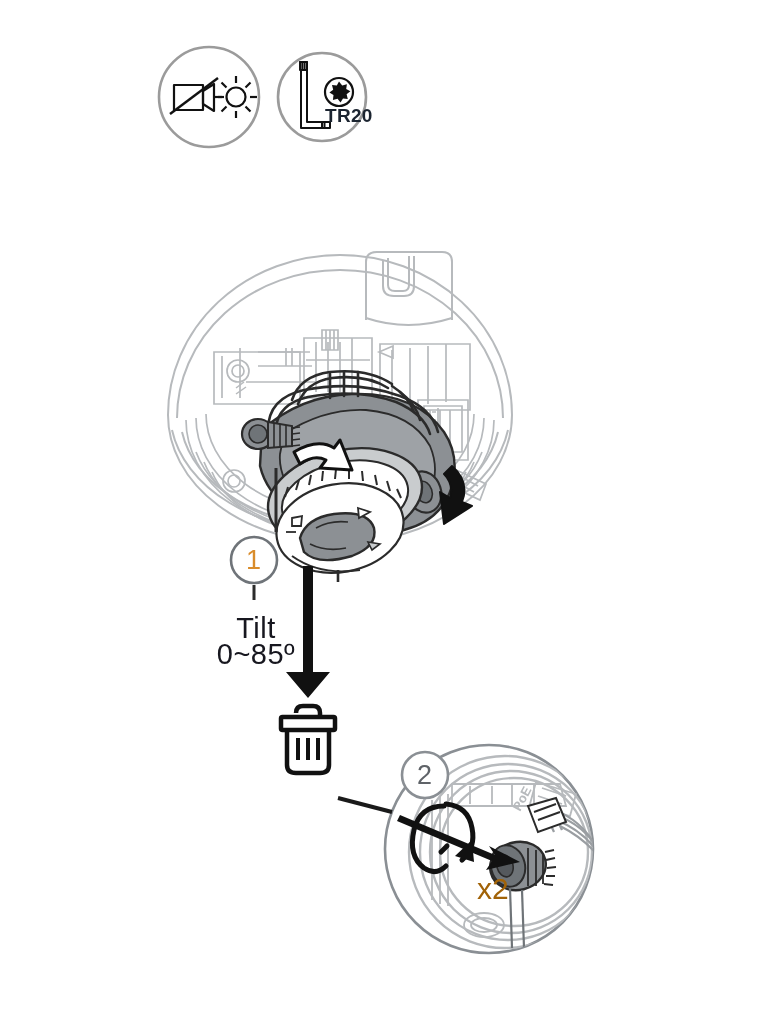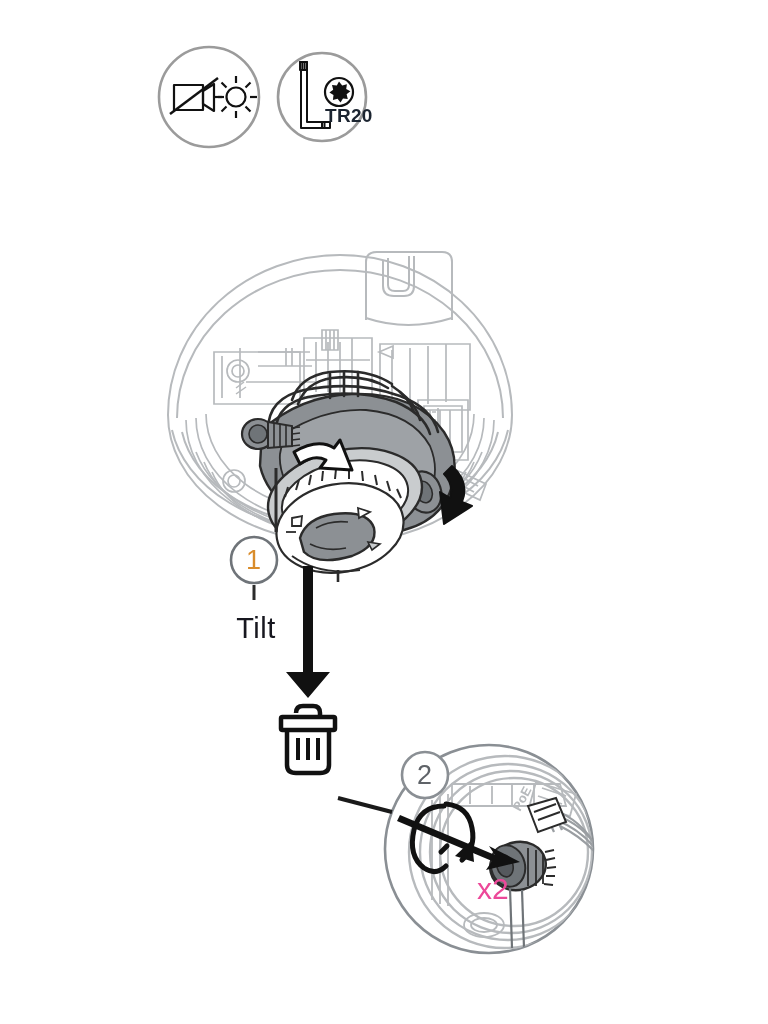--- a/index.html
+++ b/index.html
@@ -45,21 +45,21 @@
     text-align: center;
   }
   .range-label {
     font-size: 29px;
     letter-spacing: 0.5px;
     color: #17171f;
     text-align: center;
   }
   .x2-label {
     font-size: 30px;
-    color: #ec4899;
+    color: #a16207;
   }
   .tr20-label {
     font-size: 19px;
     font-weight: bold;
     letter-spacing: 0.3px;
     color: #1b2430;
   }
   .callout-num {
     font-size: 27px;
     font-weight: 400;
@@ -323,20 +323,21 @@
         <line x1="254" y1="585" x2="254" y2="600"></line>
       </g>
     </svg>
 
     <svg class="layer" viewBox="0 0 768 1024">
       <circle cx="254" cy="560" r="23" fill="#ffffff" stroke="#6f7479" stroke-width="2.6"></circle>
     </svg>
     <div class="txt callout-num" style="left:246px; top:547px; color:#d98c2b; font-size:27px;">1</div>
 
     <div class="txt tilt-label" style="left:221px; top:614px; width:70px;">Tilt</div>
+    <div class="txt range-label" style="left:201px; top:640px; width:110px;">0~85º</div>
 
     <svg class="layer" viewBox="0 0 768 1024">
       <g>
         <path d="M303 566 L313 566 L313 672 L330 672 L308 698 L286 672 L303 672 Z" fill="#111111"></path>
       </g>
       <g fill="none" stroke="#111111" stroke-width="4.5" stroke-linejoin="round">
         <path d="M296 713 Q296 706 303 706 L313 706 Q320 706 320 713 L320 717"></path>
         <rect x="281" y="717" width="54" height="13" rx="1.5"></rect>
         <path d="M287 732 L287 765 Q287 773 296 773 L320 773 Q329 773 329 765 L329 732"></path>
         <line x1="298" y1="738" x2="298" y2="760" stroke-width="4"></line>

